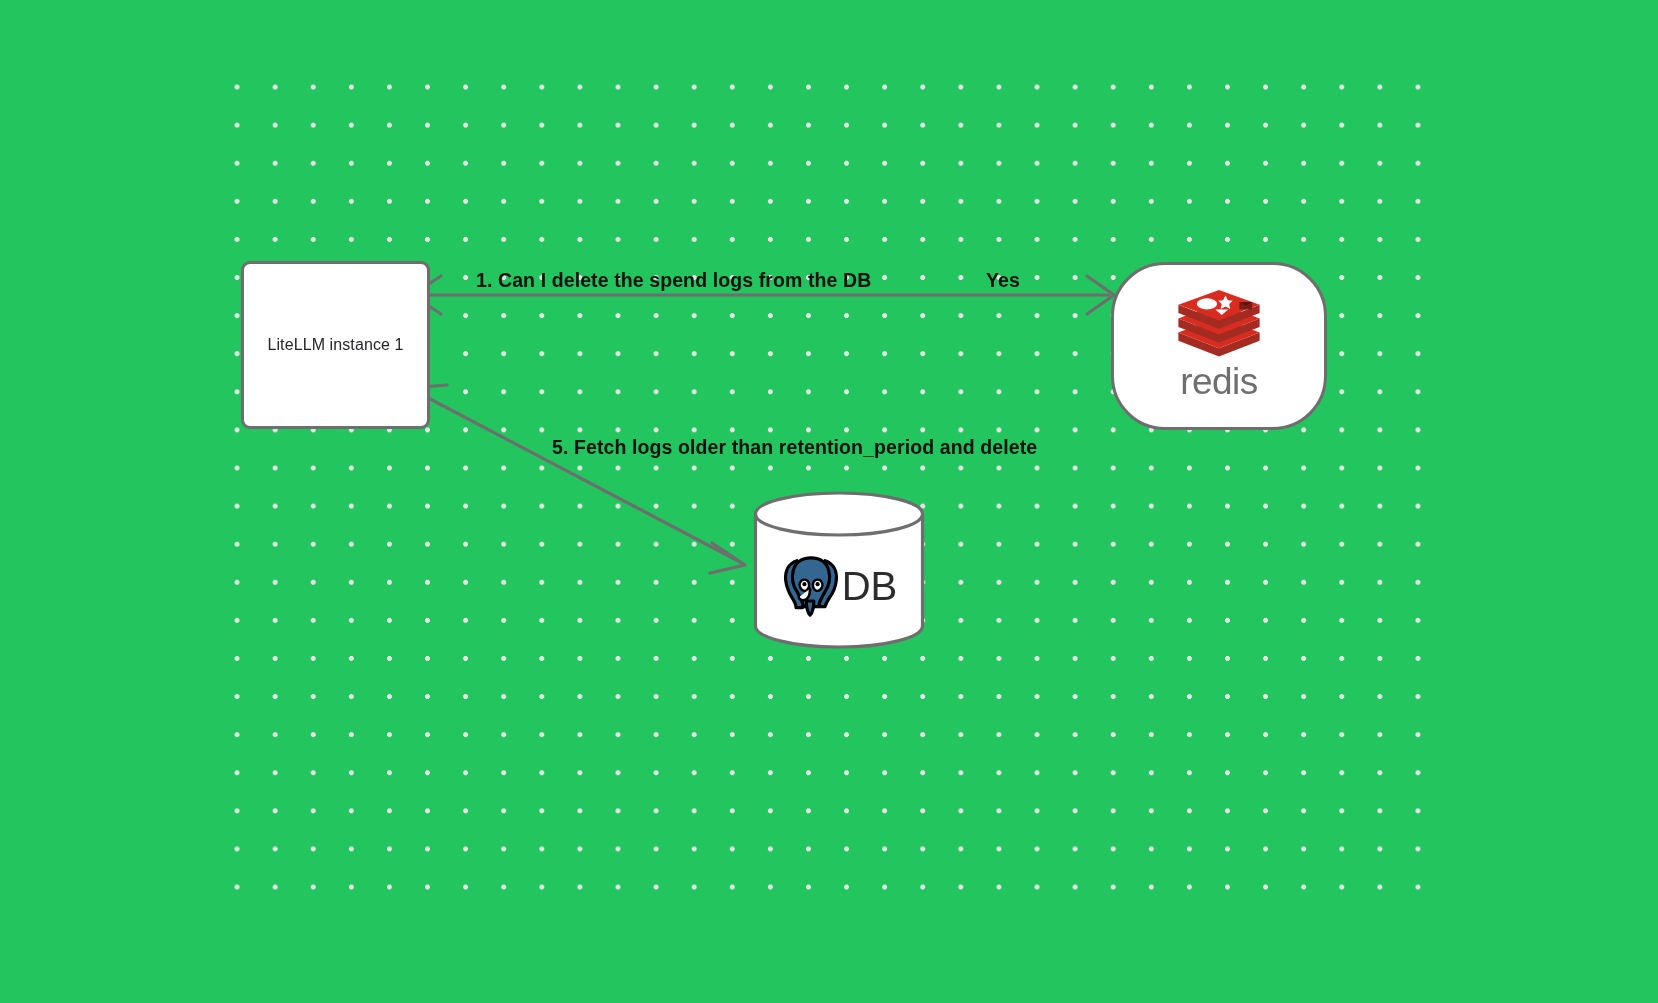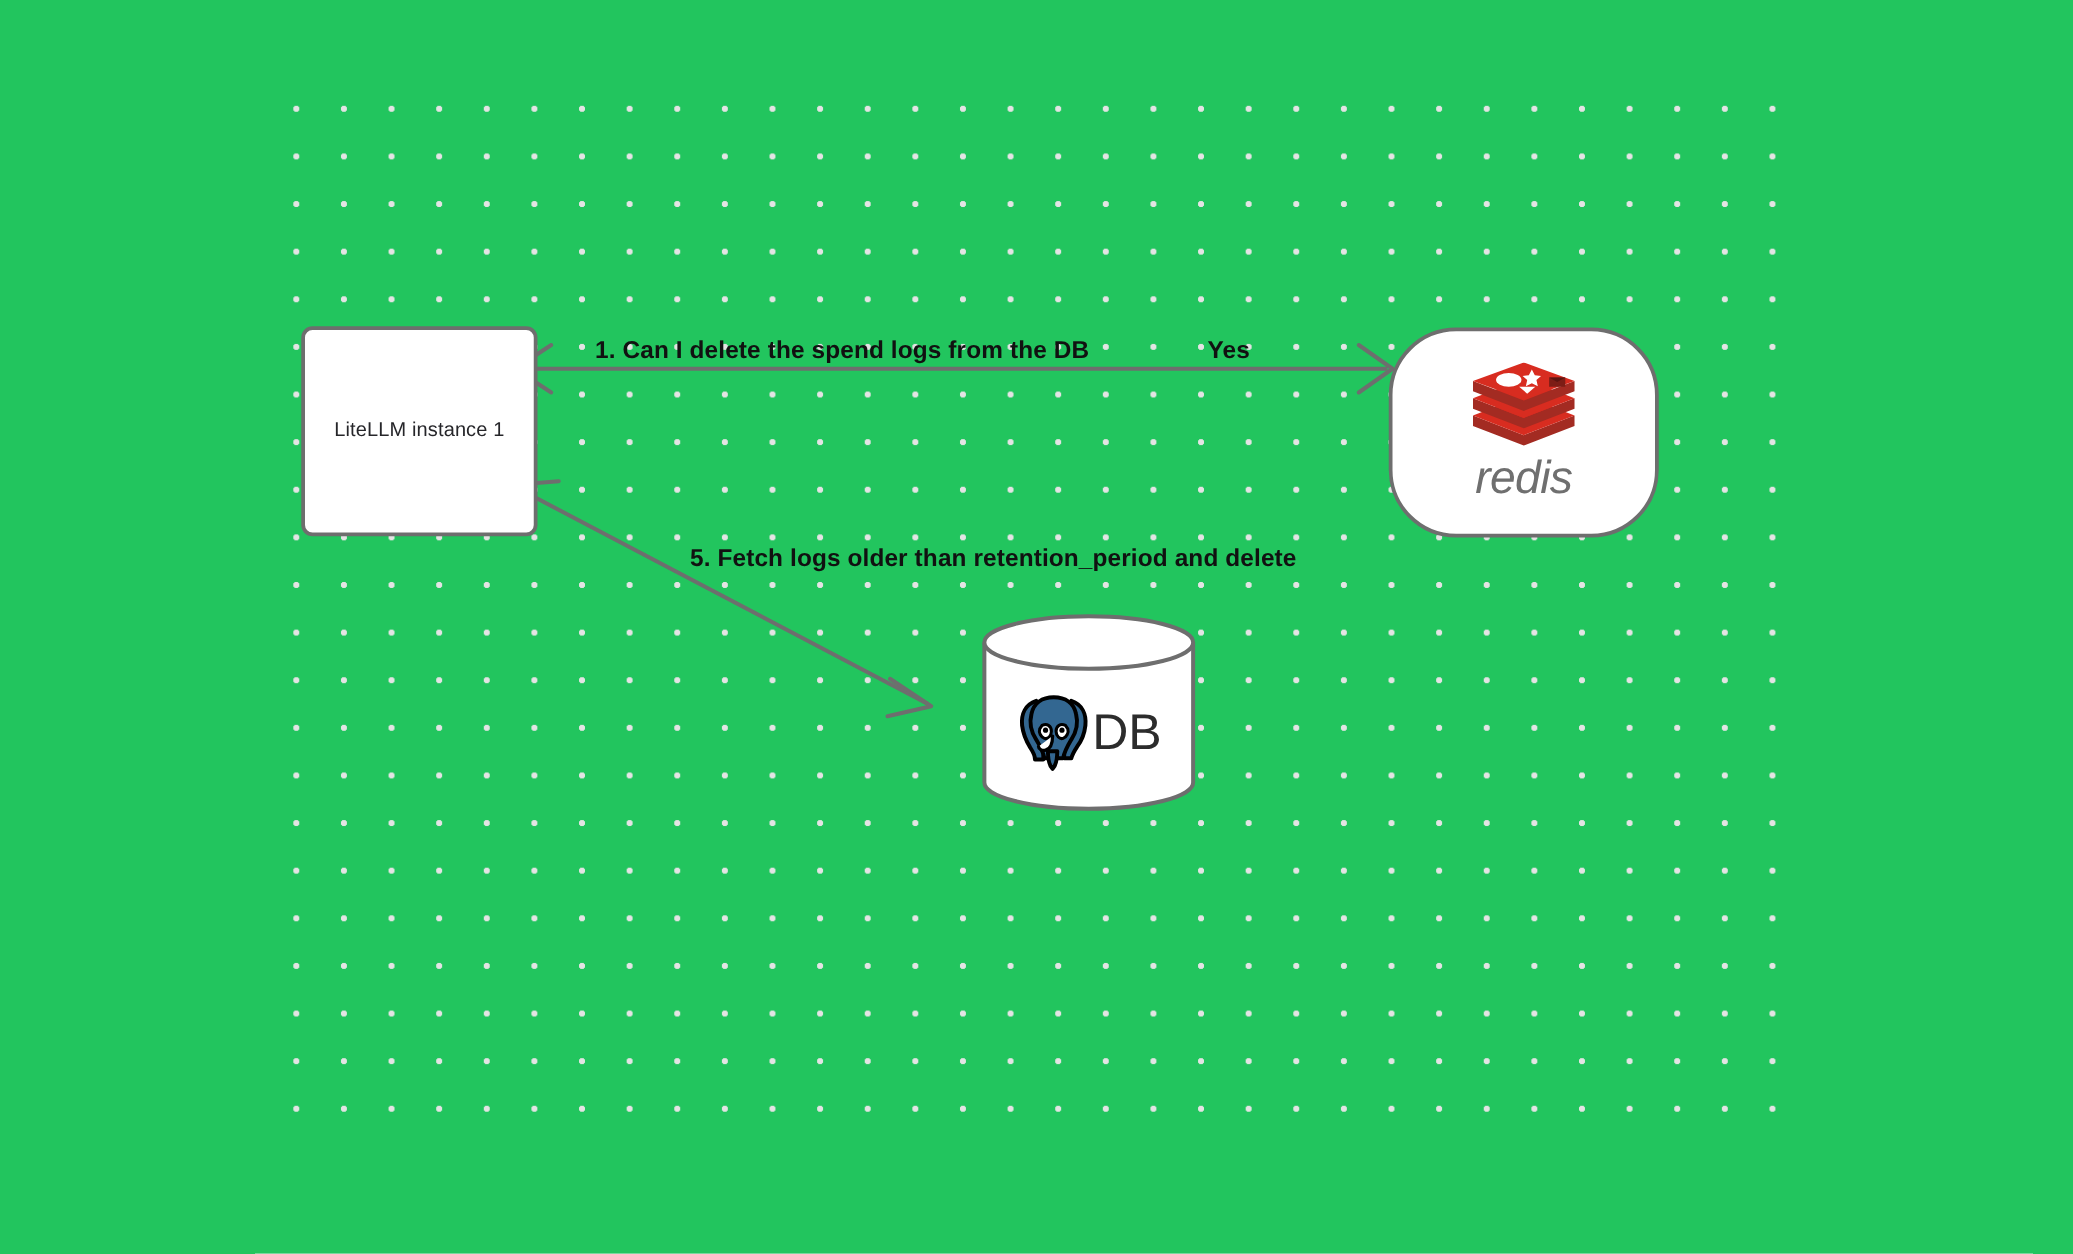--- a/index.html
+++ b/index.html
@@ -59,29 +59,28 @@
     width: 216px;
     height: 168px;
     box-sizing: border-box;
     background: #ffffff;
     border: 3px solid #6e6e6e;
     border-radius: 54px;
     display: flex;
     flex-direction: column;
     align-items: center;
     justify-content: center;
-    font-style: italic;
   }
   #redis-logo-mark { width: 96px; height: 72px; display:block; }
   #redis-wordmark { margin-top: 2px; }
 
   
   #db-node {
     position: absolute;
-    left: 785px;
+    left: 753px;
     top: 491px;
     width: 144px;
     height: 158px;
   }
   #db-cyl-svg { position: absolute; left: 0; top: 0; }
   #db-inner {
     position: absolute;
     left: 0; top: 40px;
     width: 172px; height: 110px;
     display: flex;
@@ -110,21 +109,21 @@
   .edge-label {
     position: absolute;
     font-family: "Liberation Sans", sans-serif;
     font-weight: bold;
     font-size: 19.5px;
     color: #111111;
     white-space: nowrap;
     letter-spacing: 0.1px;
   }
   #edge-label-1 { left: 476px; top: 269px; }
-  #edge-label-1-yes { left: 966px; top: 269px; }
+  #edge-label-1-yes { left: 986px; top: 269px; }
   #edge-label-2 { left: 552px; top: 436px; }
 </style>
 </head>
 <body>
 
 <div id="canvas">
 
   <div id="dot-grid"></div>
 
   <svg id="edges" viewBox="0 0 1658 1003" xmlns="http://www.w3.org/2000/svg">

